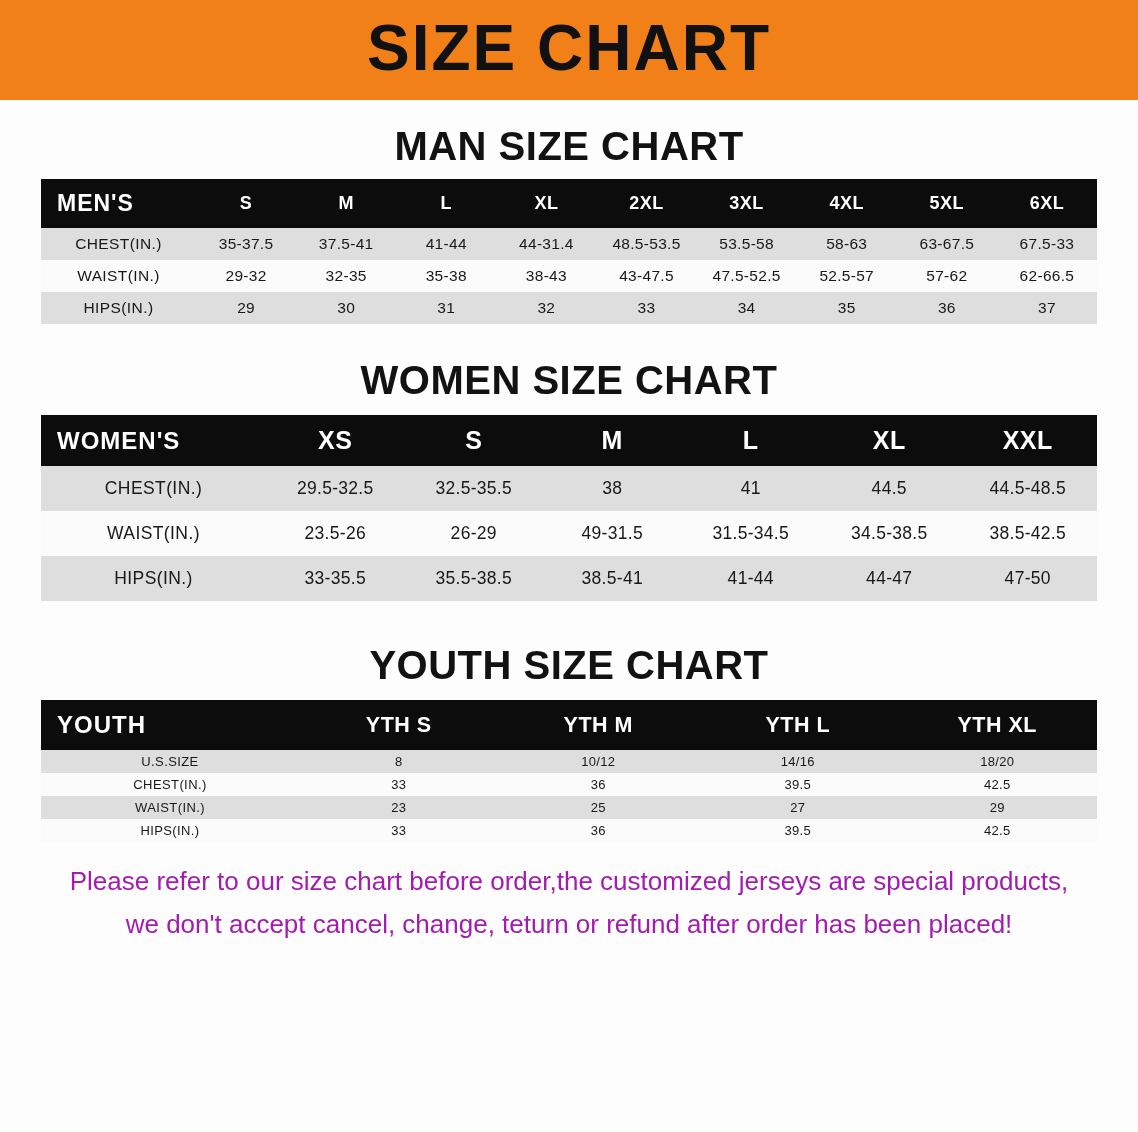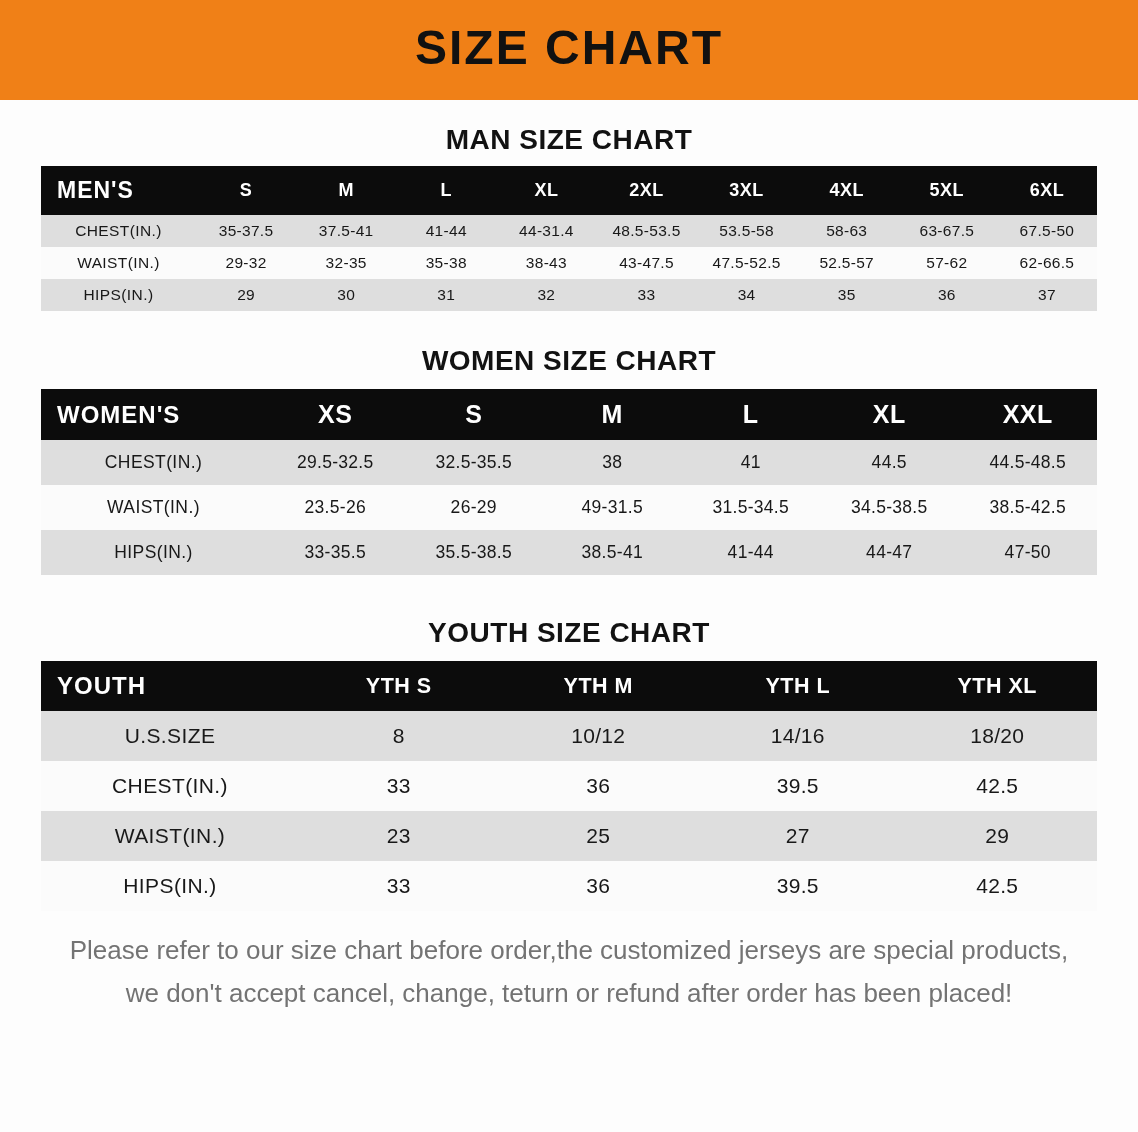--- a/index.html
+++ b/index.html
@@ -25,33 +25,33 @@
     height: 100px;
     background: #f08017;
     display: flex;
     align-items: center;
     justify-content: center;
     position: relative;
   }
   .banner-title {
     font-family: "Liberation Sans", sans-serif;
     font-weight: bold;
-    font-size: 48px;
+    font-size: 64px;
     letter-spacing: 2px;
     color: #111111;
     line-height: 1;
     margin-top: -4px;
   }
 
   
   .section-title {
     text-align: center;
     font-family: "Liberation Sans", sans-serif;
     font-weight: bold;
-    font-size: 28px;
+    font-size: 40px;
     color: #121212;
     letter-spacing: 0.5px;
   }
   .t-man   { margin-top: 24px; }
   .t-women { margin-top: 34px; }
   .t-youth { margin-top: 42px; }
 
   
   .table-wrap {
     margin: 0 auto;
@@ -103,32 +103,32 @@
   
   table.women col.c0 { width: 225px; }
   table.women thead th { font-size: 25px; }
   table.women thead th.rowhead { font-size: 24px; }
   table.women tbody td { font-size: 17.5px; padding: 12px 2px; }
 
   
   table.youth col.c0 { width: 258px; }
   table.youth thead th { font-size: 21.5px; margin-top: 36px; }
   table.youth thead th.rowhead { font-size: 24px; }
-  table.youth tbody td { font-size: 21px; padding: 13px 2px; }
+  table.youth tbody td { font-size: 13px; padding: 4px 2px; }
 
   .gap-men   { height: 10px; }
   .gap-women { height: 12px; }
   .gap-youth { height: 12px; }
 
   
   .note {
     margin: 18px auto 0;
     width: 1060px;
     text-align: center;
-    color: #737373;
+    color: #a21caf;
     font-size: 26px;
     line-height: 1.65;
     font-family: "Liberation Sans", sans-serif;
   }
   .note span { display: block; }
 </style>
 </head>
 <body>
 
 <div class="page">
@@ -171,21 +171,21 @@
         <tr class="shade">
           <td class="rowlabel">CHEST(IN.)</td>
           <td>35-37.5</td>
           <td>37.5-41</td>
           <td>41-44</td>
           <td>44-31.4</td>
           <td>48.5-53.5</td>
           <td>53.5-58</td>
           <td>58-63</td>
           <td>63-67.5</td>
-          <td>67.5-50</td>
+          <td>67.5-33</td>
         </tr>
         <tr class="light">
           <td class="rowlabel">WAIST(IN.)</td>
           <td>29-32</td>
           <td>32-35</td>
           <td>35-38</td>
           <td>38-43</td>
           <td>43-47.5</td>
           <td>47.5-52.5</td>
           <td>52.5-57</td>

